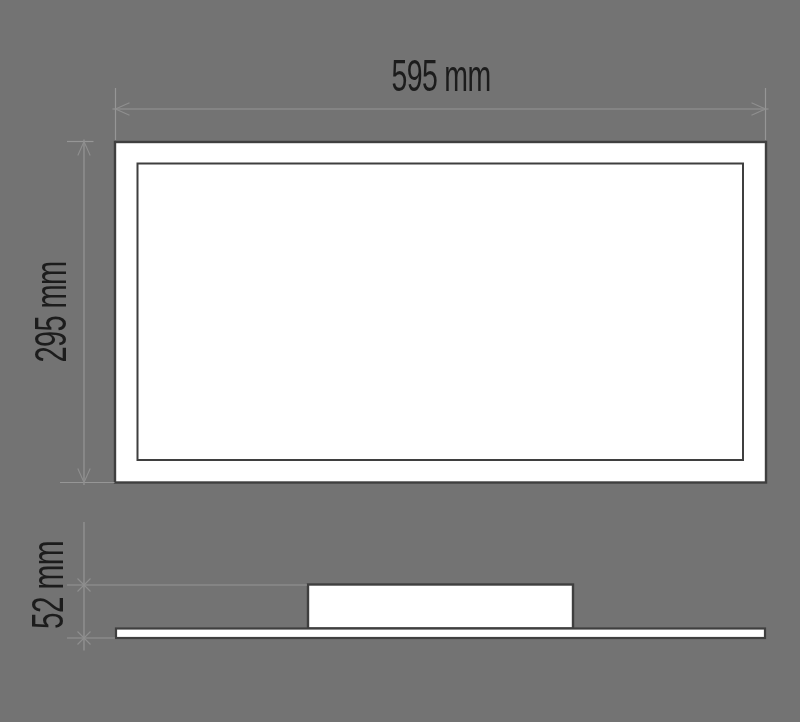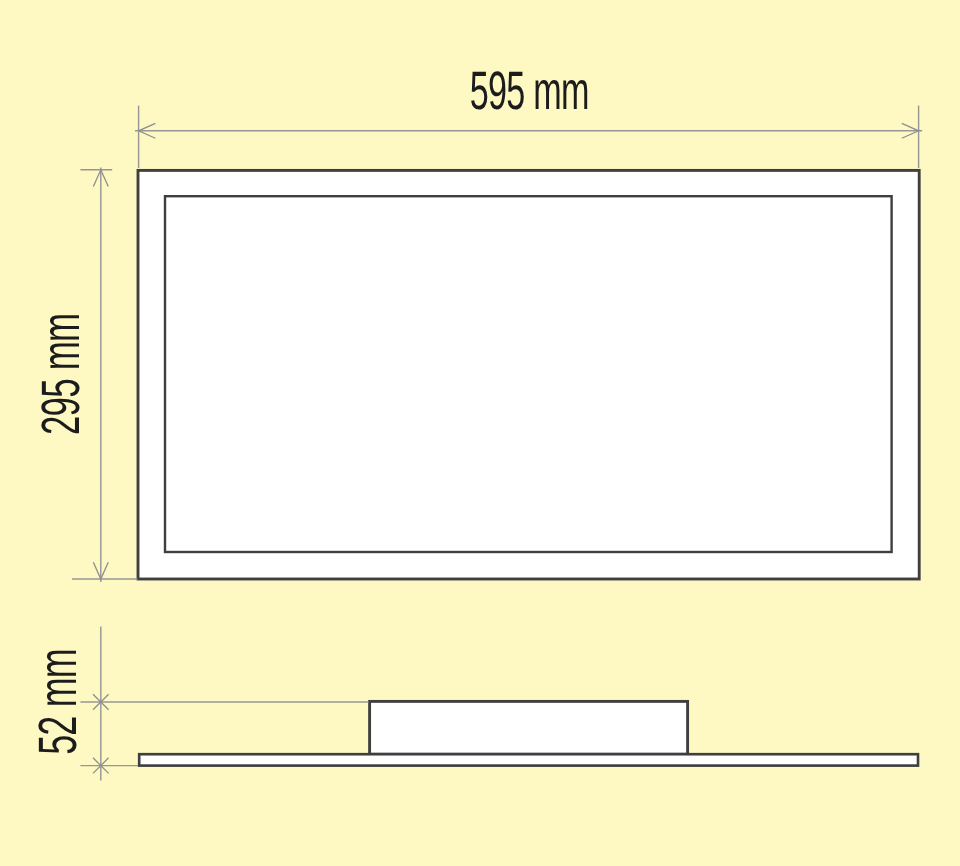--- a/index.html
+++ b/index.html
@@ -7,21 +7,21 @@
     padding: 0;
     background: #ffffff;
     width: 800px;
     height: 722px;
     overflow: hidden;
   }
   .stage {
     position: relative;
     width: 800px;
     height: 722px;
-    background: #fef9c3;
+    background: #737373;
   }
   svg {
     display: block;
   }
   .outline {
     fill: #ffffff;
     stroke: #3f3f3f;
   }
   .dim-line {
     stroke: #969696;

